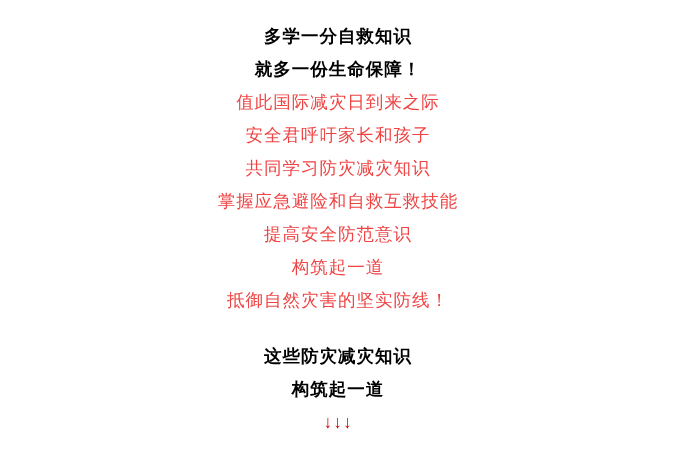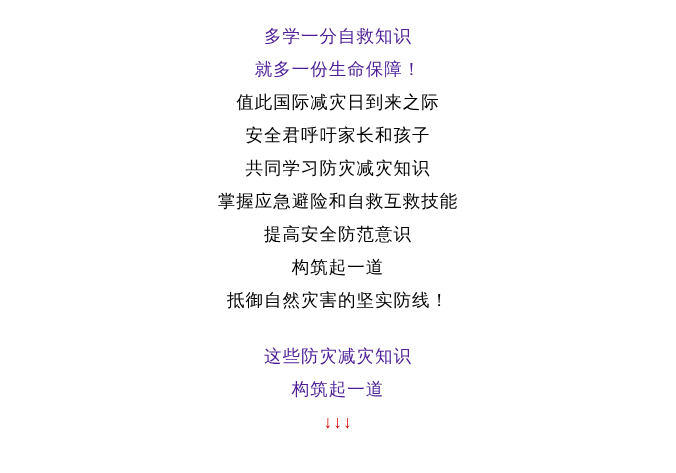--- a/index.html
+++ b/index.html
@@ -22,25 +22,25 @@
   .article p {
     margin: 0;
     padding: 0;
     height: 33px;
     line-height: 33px;
     font-size: 17.5px;
     letter-spacing: 1px;
     white-space: nowrap;
   }
   .headline {
-    color: #4c1d95;
-    font-weight: normal;
+    color: #000000;
+    font-weight: bold;
   }
   .body-line {
-    color: #000000;
+    color: #ef4444;
     font-weight: normal;
   }
   .callout-block {
     margin-top: 23px;
   }
   .arrows {
     color: #cc0000;
     font-weight: bold;
     letter-spacing: 3px;
   }

